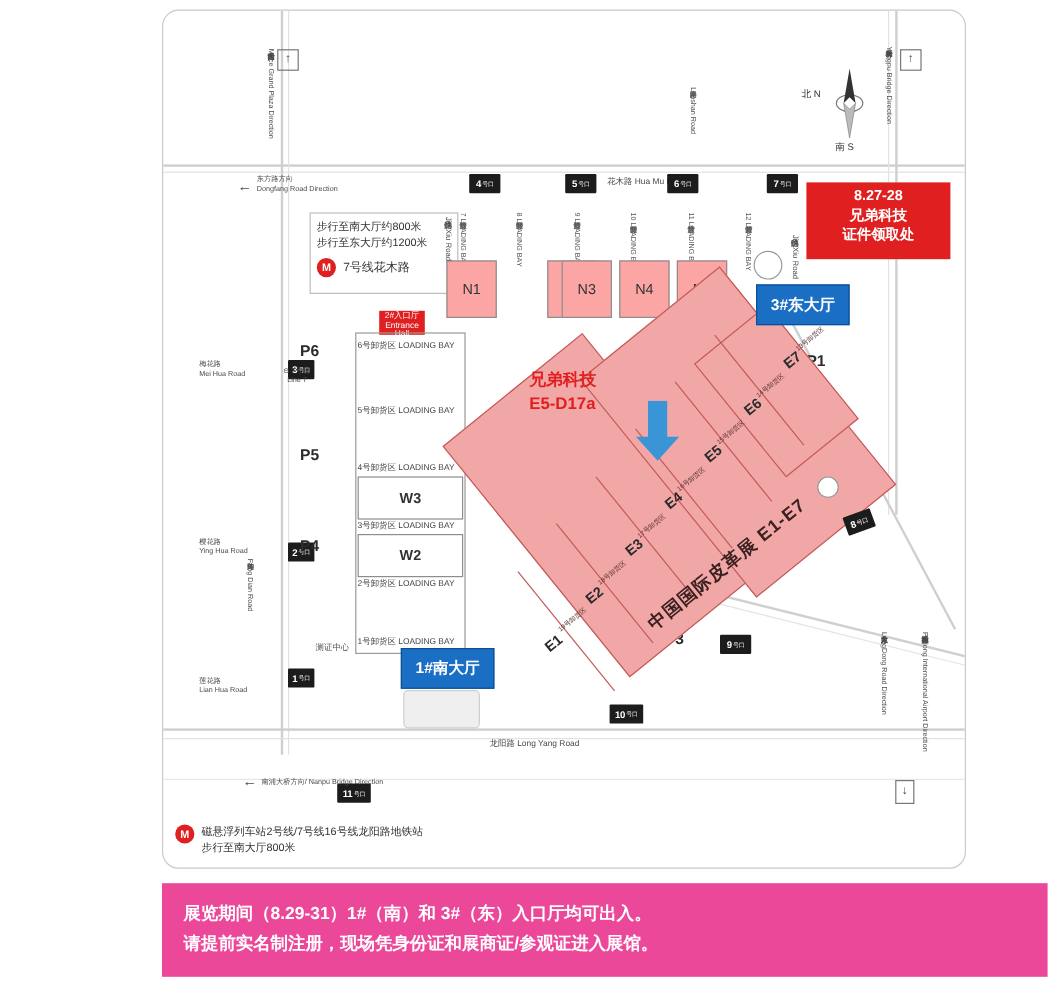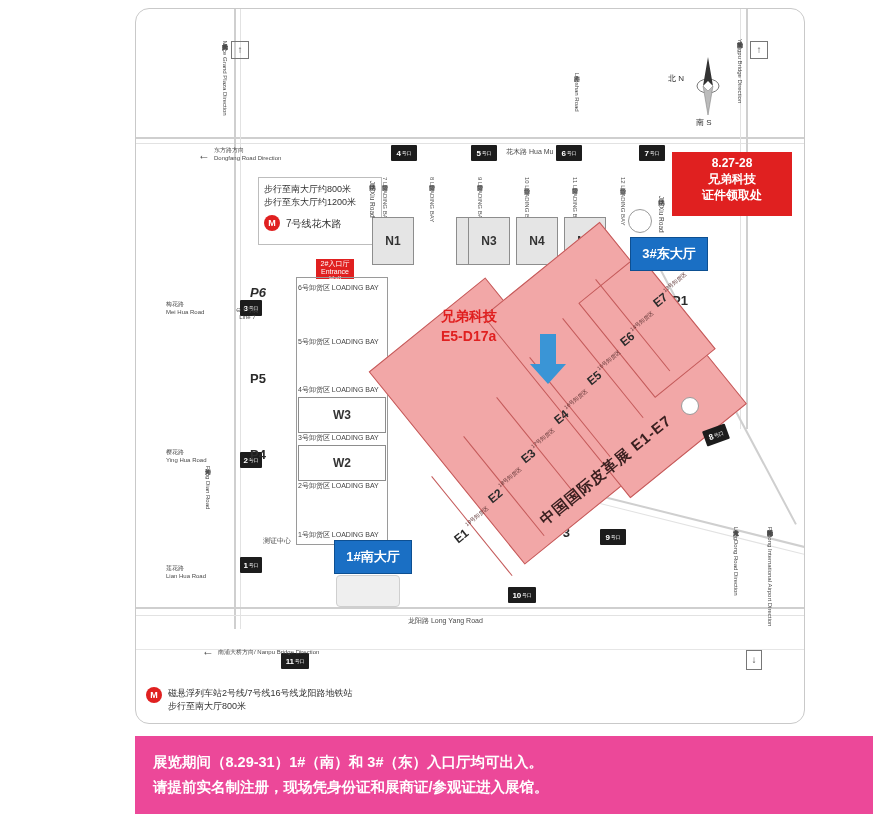--- a/index.html
+++ b/index.html
@@ -48,23 +48,23 @@
     font-size: 6.5px;
     color: #4a4a4a;
     white-space: nowrap;
     writing-mode: vertical-rl;
     line-height: 1.15;
   }
   
   .hallbox {
     position: absolute;
     border: 1px solid #8d8d8d;
-    background: #e5e5e5;
+    background: #fca5a5;
     font-size: 12px;
-    font-weight: bold;
+    font-weight: normal;
     color: #333;
     display: flex;
     align-items: center;
     justify-content: center;
   }
   .loadbay-v {
     position: absolute;
     font-size: 6px;
     color: #555;
     writing-mode: vertical-rl;
@@ -321,21 +321,21 @@
     <div class="wlabel" style="left:162px;top:376px;">4号卸货区 LOADING BAY</div>
     <div class="wlabel" style="left:162px;top:424px;">3号卸货区 LOADING BAY</div>
     <div class="wlabel" style="left:162px;top:472px;">2号卸货区 LOADING BAY</div>
     <div class="wlabel" style="left:162px;top:521px;">1号卸货区 LOADING BAY</div>
     <div class="abs" style="left:160px;top:268px;width:90px;height:266px;border:1px solid #9a9a9a;"></div>
 
     <div class="gate" style="left:104px;top:291px;width:22px;height:16px;">3<span class="sub">号口</span></div>
     <div class="gate" style="left:104px;top:443px;width:22px;height:16px;">2<span class="sub">号口</span></div>
     <div class="gate" style="left:104px;top:548px;width:22px;height:16px;">1<span class="sub">号口</span></div>
 
-    <div class="park" style="left:114px;top:276px;font-style:italic;">P6</div>
+    <div class="park" style="left:114px;top:276px;">P6</div>
     <div class="park" style="left:114px;top:362px;">P5</div>
     <div class="park" style="left:114px;top:438px;">P4</div>
     <div class="park" style="left:536px;top:284px;">P1</div>
     <div class="park" style="left:498px;top:424px;">P2</div>
     <div class="park" style="left:418px;top:516px;">P3</div>
 
     <div id="eblock">
 
       <div class="pinkslab" style="left:8px;top:26px;width:148px;height:246px;transform:rotate(-39deg);transform-origin:center;"></div>
       <div class="pinkslab" style="left:118px;top:-28px;width:148px;height:232px;transform:rotate(-39deg);transform-origin:center;"></div>

